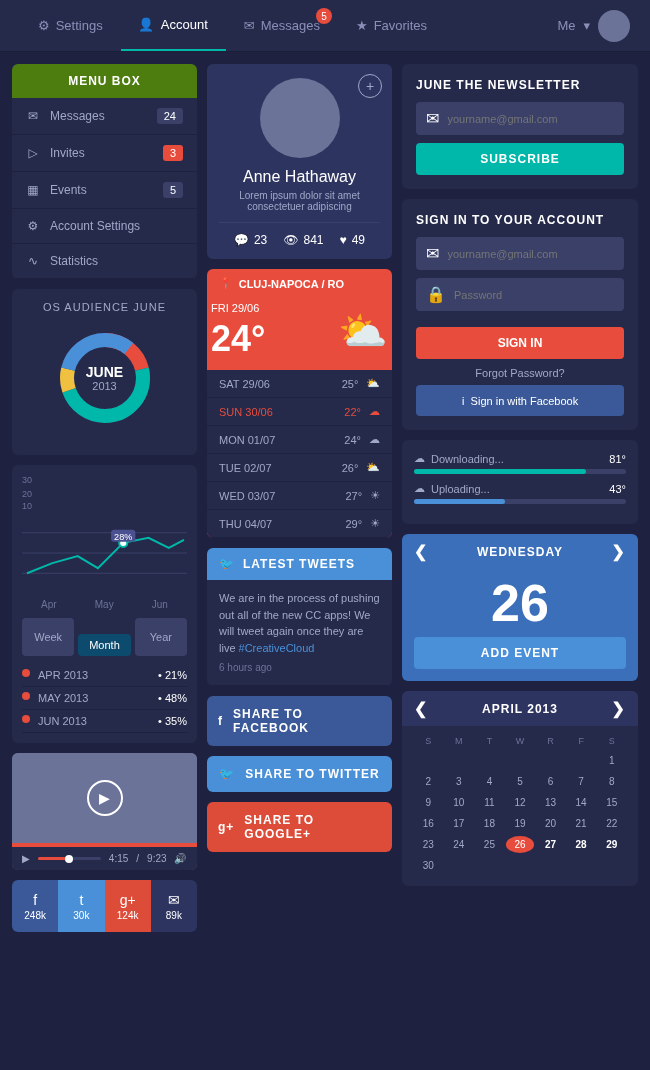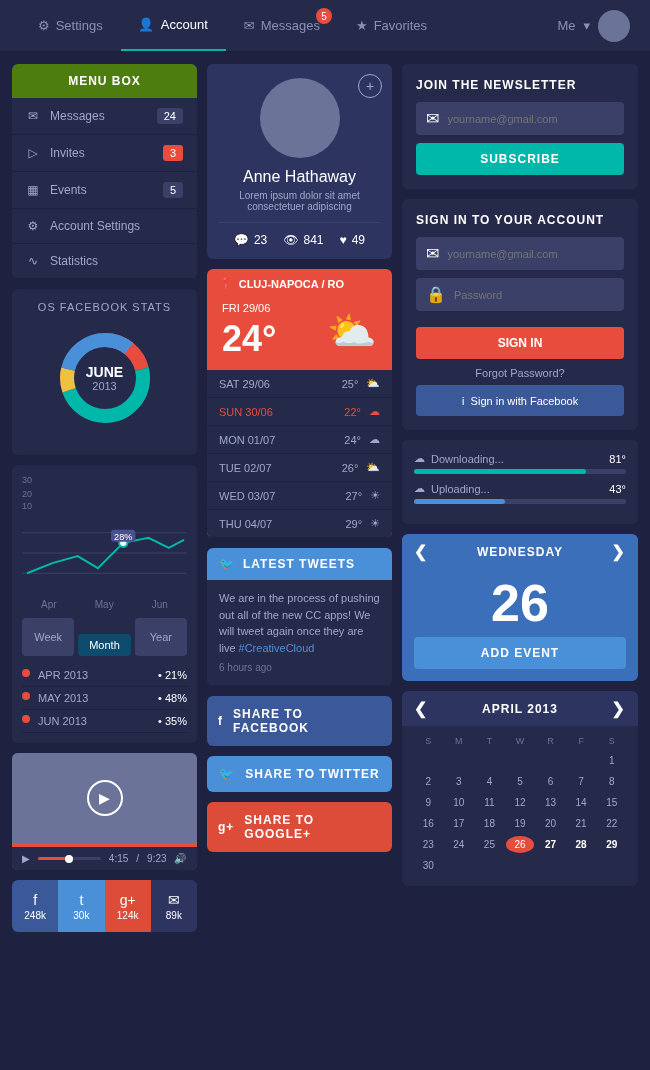--- a/index.html
+++ b/index.html
@@ -383,21 +383,21 @@
     }
     .weather-location {
       display: flex;
       align-items: center;
       gap: 6px;
       padding: 8px 12px;
       font-size: 11px;
       font-weight: bold;
     }
     .weather-main {
-      padding: 4px 15px 10px;
+      padding: 4px 4px 10px;
       display: flex;
       align-items: center;
       justify-content: space-between;
     }
     .weather-temp { font-size: 36px; font-weight: bold; }
     .weather-icon-big { font-size: 40px; }
     .weather-date { font-size: 11px; margin-bottom: 4px; }
     .weather-list { background: #252a4a; }
     .weather-row {
       display: flex;
@@ -714,21 +714,21 @@
         <span class="menu-icon">⚙</span>
         <span>Account Settings</span>
       </div>
       <div class="menu-item">
         <span class="menu-icon">∿</span>
         <span>Statistics</span>
       </div>
     </div>
 
     <div class="audience-stats">
-      <div class="section-title">OS FACEBOOK STATS</div>
+      <div class="section-title">OS AUDIENCE JUNE</div>
       <div class="donut-container">
         <svg width="110" height="110" viewBox="0 0 110 110">
 
           <circle cx="55" cy="55" r="38" fill="none" stroke="#3a4068" stroke-width="14"></circle>
 
           <circle cx="55" cy="55" r="38" fill="none" stroke="#e74c3c" stroke-width="14" stroke-dasharray="50.6 188.6" stroke-dashoffset="0" transform="rotate(-90 55 55)"></circle>
 
           <circle cx="55" cy="55" r="38" fill="none" stroke="#00b8a9" stroke-width="14" stroke-dasharray="115.6 123.5" stroke-dashoffset="-50.6" transform="rotate(-90 55 55)"></circle>
 
           <circle cx="55" cy="55" r="38" fill="none" stroke="#f0c040" stroke-width="14" stroke-dasharray="21.6 217.5" stroke-dashoffset="-166.2" transform="rotate(-90 55 55)"></circle>
@@ -922,21 +922,21 @@
     <div class="share-btn share-gp">
       <span>g+</span>
       <span>SHARE TO GOOGLE+</span>
     </div>
 
   </div>
 
   <div class="right-col">
 
     <div class="newsletter-card">
-      <div class="newsletter-title">JOIN THE NEWSLETTER</div>
+      <div class="newsletter-title">JUNE THE NEWSLETTER</div>
       <div class="input-row">
         <span>✉</span>
         <input type="email" placeholder="yourname@gmail.com" style="">
       </div>
       <button class="subscribe-btn">SUBSCRIBE</button>
     </div>
 
     <div class="signin-card">
       <div class="newsletter-title">SIGN IN TO YOUR ACCOUNT</div>
       <div class="input-row">

